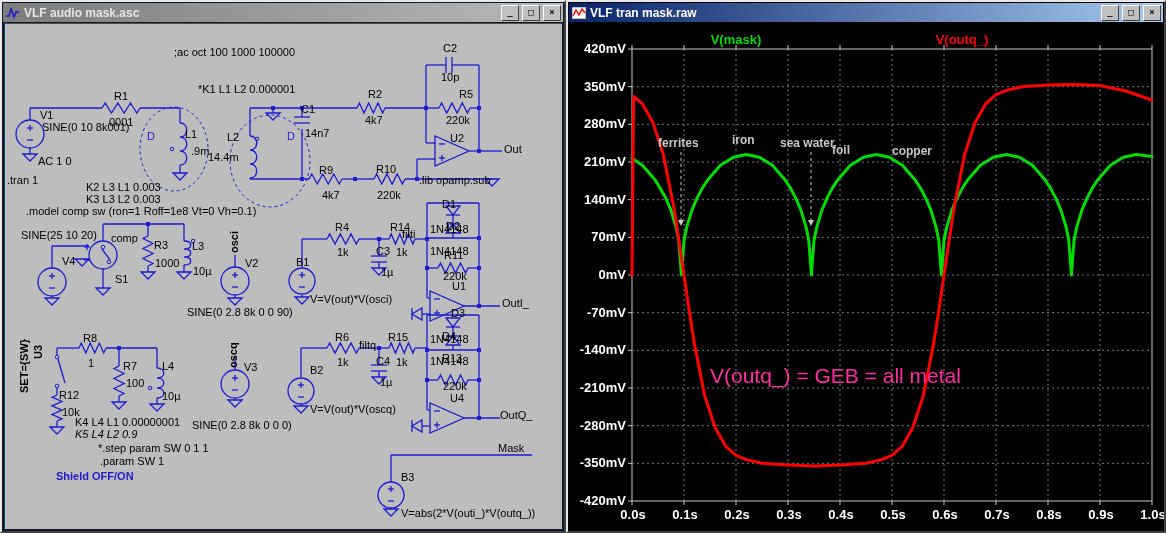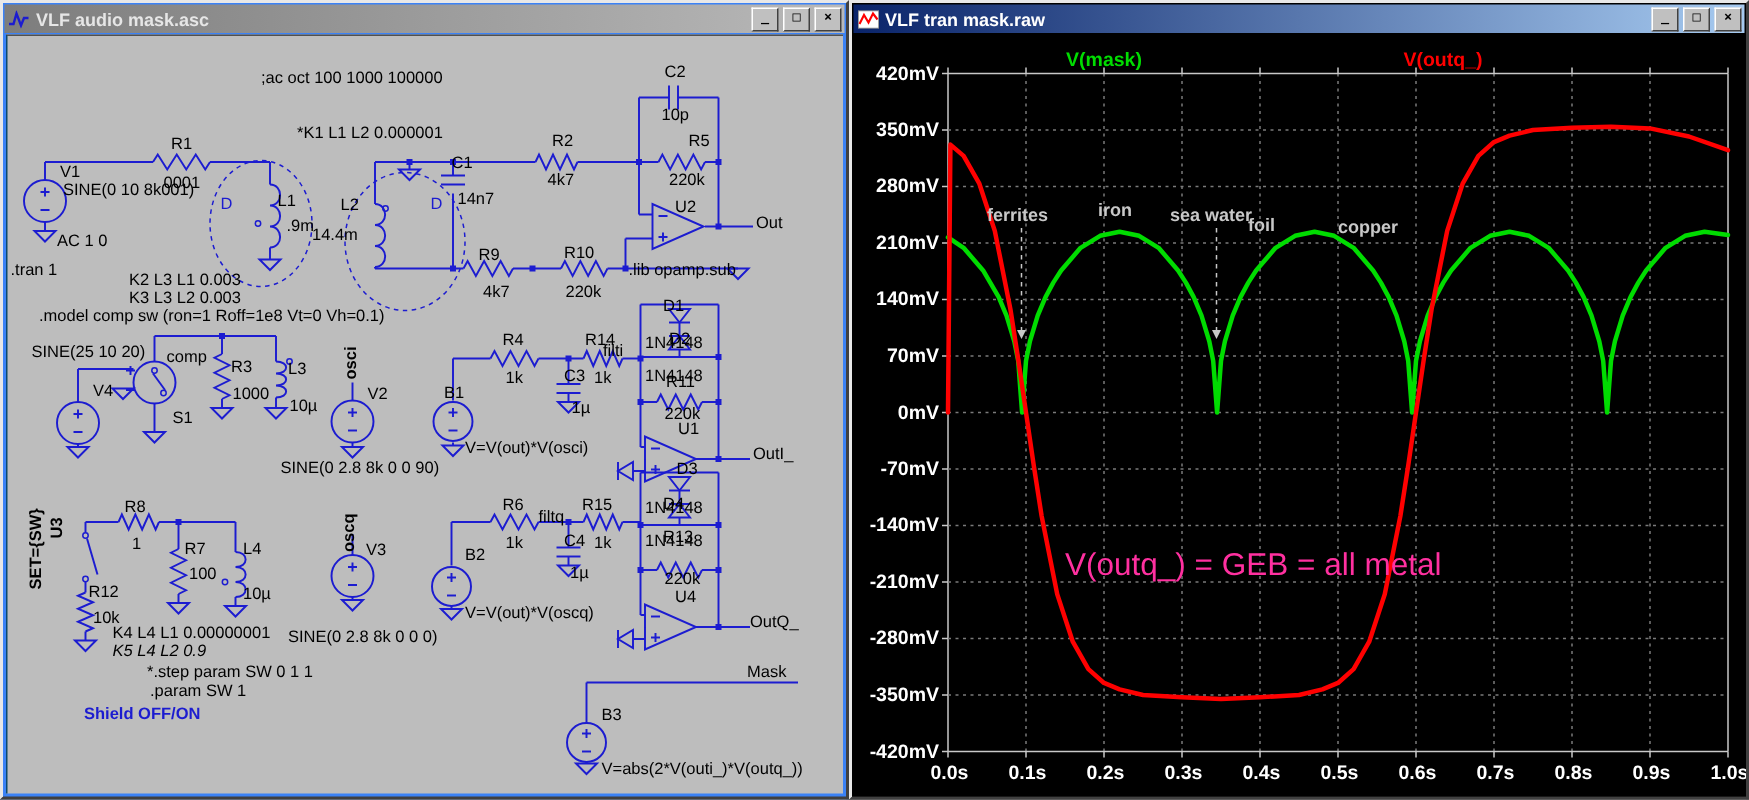--- a/index.html
+++ b/index.html
@@ -1,19 +1,19 @@
 <!DOCTYPE html>
 <html><head>
 <meta charset="utf-8">
 <style>
   html,body{margin:0;padding:0;background:#808080;}
   #screen{position:relative;width:1166px;height:533px;overflow:hidden;
     font-family:"Liberation Sans","DejaVu Sans",sans-serif;background:#a0a0a0;
     -webkit-user-select:none;user-select:none;}
-  .win{position:absolute;top:0;height:533px;background:#3b82f6;
+  .win{position:absolute;top:0;height:533px;background:#0f172a;
     border-left:2px solid #e8e8e8;border-top:2px solid #e8e8e8;
     border-right:2px solid #404040;border-bottom:2px solid #404040;box-sizing:border-box;}
   #win-left{left:0;width:566px;}
   #win-right{left:566px;width:600px;background:#000;}
   .titlebar{position:absolute;left:1px;top:1px;right:1px;height:19px;display:flex;
     align-items:center;padding:0 2px;gap:3px;box-sizing:border-box;}
   #win-left .titlebar{background:linear-gradient(to right,#7d7d7d,#b9b9b9);}
   #win-right .titlebar{background:linear-gradient(to right,#0a246a,#a6caf0);}
   .title-text{flex:1;font-size:12px;font-weight:bold;white-space:nowrap;overflow:hidden;}
   #win-left .title-text{color:#e6e6e6;}

